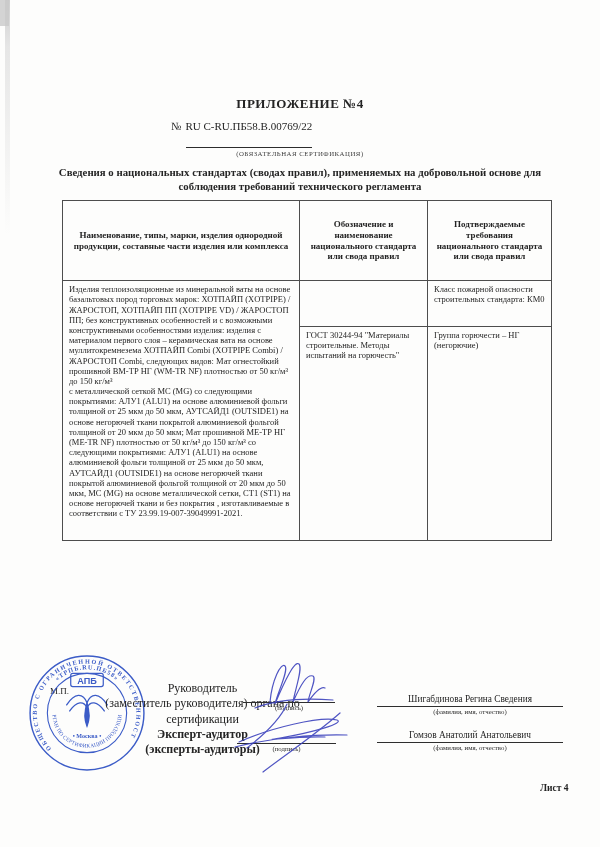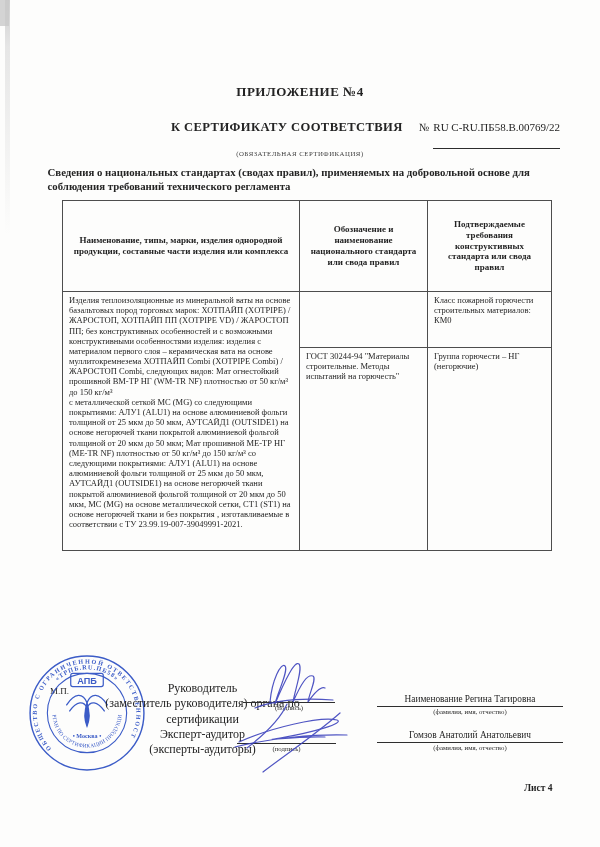--- a/index.html
+++ b/index.html
@@ -7,98 +7,97 @@
     width:600px;height:847px;position:relative;overflow:hidden;
     background:#fdfdfc;color:#242424;
     font-family:"Liberation Serif","DejaVu Serif",serif;
   }
   
   .scan-edge{position:absolute;left:5px;top:0;width:5px;height:235px;
     background:linear-gradient(to bottom,#bfbfbf,#dedede 20%,rgba(230,230,230,0));opacity:.75;}
   .scan-corner{position:absolute;left:0;top:0;width:9px;height:26px;background:#c9c9c9;opacity:.8;}
 
   
-  .appendix-title{position:absolute;top:84px;left:0;right:0;text-align:center;
+  .appendix-title{position:absolute;top:96px;left:0;right:0;text-align:center;
     font-weight:bold;font-size:13px;letter-spacing:.5px;}
   .cert-line{position:absolute;top:120px;left:171px;display:flex;align-items:baseline;gap:16px;white-space:nowrap;}
   .cert-title{font-weight:bold;font-size:12.6px;letter-spacing:.4px;}
   .cert-no{font-size:11px;display:flex;gap:4px;align-items:baseline;}
   .cert-number{border-bottom:1px solid #2c2c2c;padding-bottom:15px;}
   .cert-type{position:absolute;top:150px;left:0;right:0;text-align:center;
     font-size:6.8px;color:#3c3c3c;letter-spacing:.5px;}
   .subtitle{position:absolute;top:166px;left:50%;transform:translateX(-50%);
-    width:505px;font-weight:bold;font-size:10.8px;line-height:1.28;}
+    width:505px;text-align:center;font-weight:bold;font-size:10.8px;line-height:1.28;}
 
   
   table.standards{position:absolute;top:200px;left:62px;width:489px;height:302px;
     border-collapse:collapse;table-layout:fixed;}
   table.standards th,table.standards td{border:1px solid #4d4d4d;}
   table.standards th{font-size:9px;font-weight:bold;text-align:center;vertical-align:middle;
     padding:18px 8px;line-height:1.2;}
   table.standards thead tr{height:53px;}
   table.standards td{font-size:8.5px;vertical-align:top;padding:3px 5px 21px 6px;
     line-height:1.2;white-space:pre-line;}
   .row-a{height:29px;}
   col.c1{width:237px;} col.c2{width:128px;} col.c3{width:124px;}
 
   
   .mp-mark{position:absolute;left:50px;top:686px;font-size:9px;}
   .role{position:absolute;text-align:center;font-size:12px;line-height:1.28;white-space:pre-line;}
   .role-1{left:105px;top:681px;width:195px;}
-  .role-2{left:105px;top:727px;width:195px;}
+  .role-2{left:105px;top:727px;width:195px;font-weight:bold;}
   .sig-block{position:absolute;}
   .sig-1{left:243px;top:702px;width:92px;}
   .sig-2{left:237px;top:743px;width:99px;}
   .rule{border-top:1px solid #2e2e2e;}
   .sub{font-size:6.8px;text-align:center;color:#2e2e2e;margin-top:1px;}
   .name-block{position:absolute;width:186px;text-align:center;}
   .name-1{left:377px;top:694px;}
   .name-2{left:377px;top:730px;}
   .name{font-size:9.3px;padding-bottom:2px;}
-  .sheet{position:absolute;left:524px;top:783px;font-size:9.5px;font-weight:bold;}
+  .sheet{position:absolute;left:540px;top:783px;font-size:9.5px;font-weight:bold;}
 
   .stamp-svg{position:absolute;left:26px;top:652px;width:122px;height:122px;opacity:.92;}
   .sig-svg{position:absolute;left:225px;top:650px;width:140px;height:130px;}
 </style>
 </head>
 <body>
 
 <div class="scan-edge"></div>
 <div class="scan-corner"></div>
 
 <div class="appendix-title">ПРИЛОЖЕНИЕ №4</div>
 <div class="cert-line">
-  <span class="cert-title">К СЕРТИФИКАТУ СООТВЕТСТВИЯ</span>
   <span class="cert-no">
     <span>№</span>
     <span class="cert-number">RU C-RU.ПБ58.В.00769/22</span>
   </span>
 </div>
 <div class="cert-type">(ОБЯЗАТЕЛЬНАЯ СЕРТИФИКАЦИЯ)</div>
 <div class="subtitle">Сведения о национальных стандартах (сводах правил), применяемых на добровольной основе для соблюдения требований технического регламента</div>
 
 <table class="standards">
   <colgroup>
       <col class="c1">
       <col class="c2">
       <col class="c3">
     </colgroup>
   <thead>
     <tr>
       <th>Наименование, типы, марки, изделия однородной продукции, составные части изделия или комплекса</th>
       <th>Обозначение и наименование национального стандарта или свода правил</th>
-      <th>Подтверждаемые требования конструктивных стандарта или свода правил</th>
+      <th>Подтверждаемые требования национального стандарта или свода правил</th>
     </tr>
   </thead>
   <tbody>
     <tr class="row-a">
       <td rowspan="2">Изделия теплоизоляционные из минеральной ваты на основе базальтовых пород торговых марок: ХОТПАЙП (XOTPIPE) / ЖАРОСТОП, ХОТПАЙП ПП (XOTPIPE VD) / ЖАРОСТОП ПП; без конструктивных особенностей и с возможными конструктивными особенностями изделия: изделия с материалом первого слоя – керамическая вата на основе муллитокремнезема ХОТПАЙП Combi (XOTPIPE Combi) / ЖАРОСТОП Combi, следующих видов: Мат огнестойкий прошивной ВМ-ТР НГ (WM-TR NF) плотностью от 50 кг/м³ до 150 кг/м³
 с металлической сеткой МС (MG) со следующими покрытиями: АЛУ1 (ALU1) на основе алюминиевой фольги толщиной от 25 мкм до 50 мкм, АУТСАЙД1 (OUTSIDE1) на основе негорючей ткани покрытой алюминиевой фольгой толщиной от 20 мкм до 50 мкм; Мат прошивной МЕ-ТР НГ (ME-TR NF) плотностью от 50 кг/м³ до 150 кг/м³ со следующими покрытиями:  АЛУ1 (ALU1) на основе алюминиевой фольги толщиной от 25 мкм до 50 мкм, АУТСАЙД1 (OUTSIDE1) на основе негорючей ткани покрытой алюминиевой фольгой толщиной от 20 мкм до 50 мкм, МС (MG) на основе металлической сетки, СТ1 (ST1) на основе негорючей ткани и без покрытия , изготавливаемые в соответствии с ТУ 23.99.19-007-39049991-2021.</td>
       <td></td>
-      <td>Класс пожарной горючести строительных материалов: КМ0</td>
+      <td>Класс пожарной опасности строительных стандарта: КМ0</td>
     </tr>
     <tr class="row-b">
       <td>ГОСТ 30244-94 "Материалы строительные. Методы испытаний на горючесть"</td>
       <td>Группа горючести – НГ
 (негорючие)</td>
     </tr>
   </tbody>
 </table>
 
 <div class="mp-mark">М.П.</div>
@@ -150,21 +149,21 @@
 <svg class="sig-svg" viewBox="0 0 140 130">
   <g fill="none" stroke="#3d43bd" stroke-width="1.2" stroke-linecap="round" opacity=".9">
     <path d="M 45 52 C 47 30 56 12 60 16 C 64 20 52 44 50 54 C 60 30 70 10 74 14 C 78 18 70 40 68 52 C 76 34 82 24 88 26 C 92 28 84 44 83 52 C 90 42 96 36 100 38"></path>
     <path d="M 30 58 C 50 50 80 48 108 50 M 62 54 C 55 70 40 84 22 98"></path>
     <path d="M 14 92 C 45 78 95 66 112 70 C 120 73 90 82 55 88 C 30 92 70 86 100 87 M 10 97 C 45 88 90 84 122 85"></path>
     <path d="M 115 63 C 90 85 60 105 38 122"></path>
   </g>
 </svg>
 
 <div class="name-block name-1">
-  <div class="name">Наименование Регина Тагировна</div>
+  <div class="name">Шигабдинова Регина Сведения</div>
   <div class="rule"></div>
   <div class="sub">(фамилия, имя, отчество)</div>
 </div>
 <div class="name-block name-2">
   <div class="name">Гомзов Анатолий Анатольевич</div>
   <div class="rule"></div>
   <div class="sub">(фамилия, имя, отчество)</div>
 </div>
 
 <div class="sheet">Лист 4</div>

